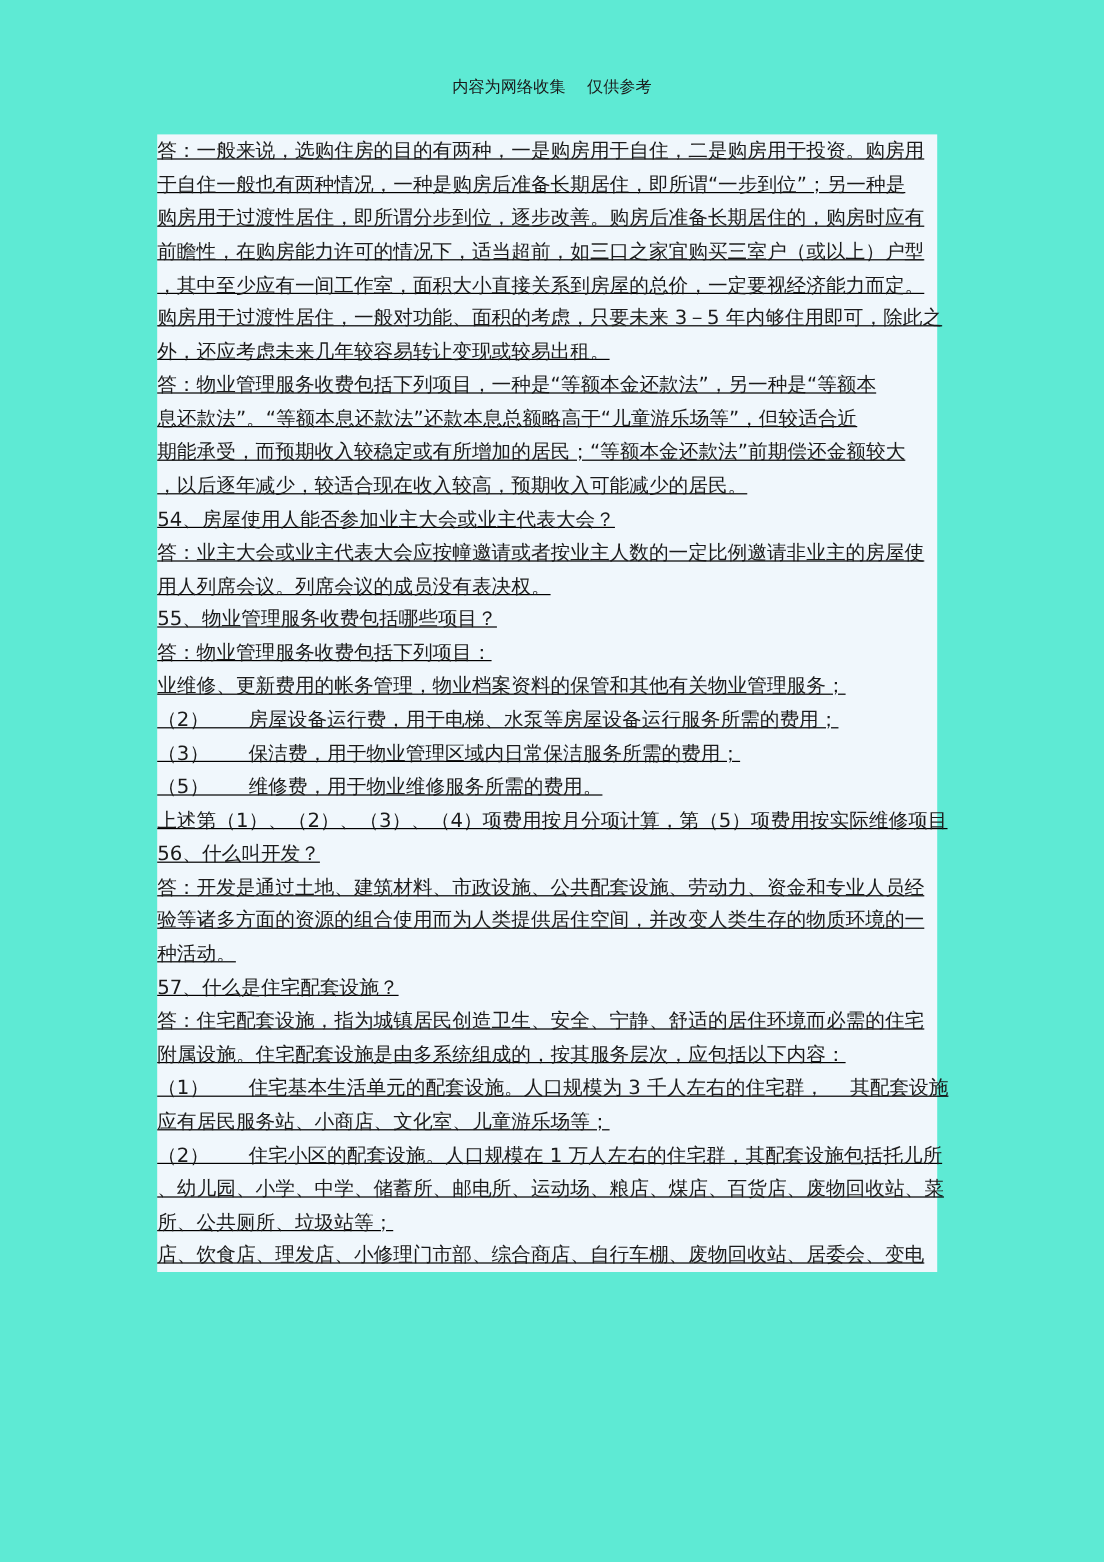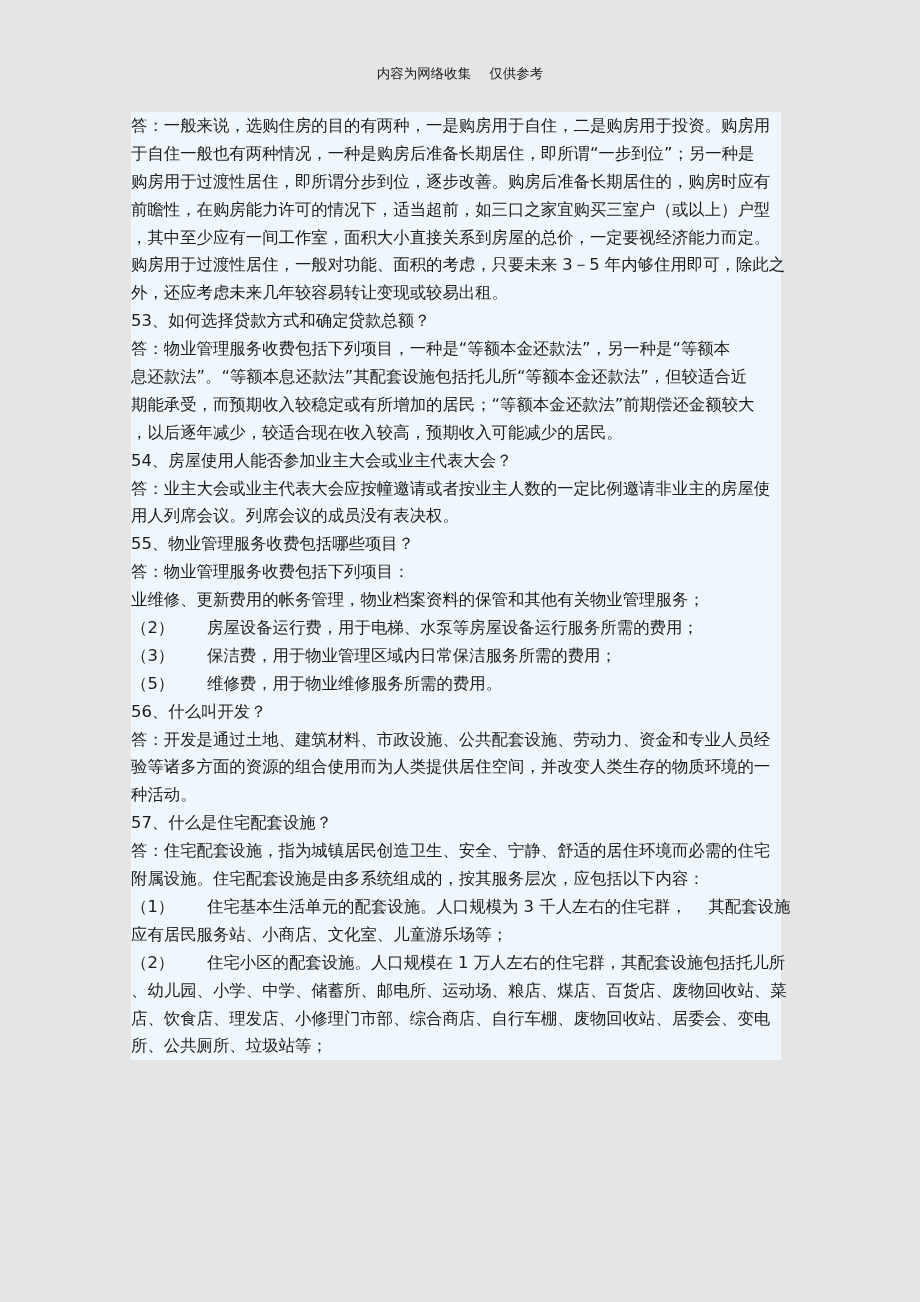--- a/index.html
+++ b/index.html
@@ -4,41 +4,42 @@
 <style>
   html, body {
     margin: 0;
     padding: 0;
     background: #ffffff;
   }
   .page {
     position: relative;
     width: 920px;
     height: 1302px;
-    background: #e5e5e5;
+    background: #5eead4;
     overflow: hidden;
     font-family: "DejaVu Sans", "Liberation Sans", sans-serif;
   }
   .header-note {
     position: absolute;
     top: 64px;
     left: 0;
     width: 920px;
     text-align: center;
     font-size: 13.5px;
     line-height: 18px;
     color: #1a1a1a;
     white-space: pre;
   }
   .content {
     position: absolute;
     left: 131px;
     top: 112px;
     width: 650px;
     background: #f0f7fc;
+    text-decoration: underline;
   }
   .line {
     height: 27.9px;
     line-height: 27.9px;
     font-size: 16.4px;
     color: #1b1b1b;
     white-space: pre;
   }
 </style>
 </head>
@@ -47,41 +48,41 @@
 <div class="page">
   <div class="header-note">内容为网络收集　 仅供参考</div>
   <div class="content">
     <div class="line">答：一般来说，选购住房的目的有两种，一是购房用于自住，二是购房用于投资。购房用</div>
     <div class="line">于自住一般也有两种情况，一种是购房后准备长期居住，即所谓“一步到位”；另一种是</div>
     <div class="line">购房用于过渡性居住，即所谓分步到位，逐步改善。购房后准备长期居住的，购房时应有</div>
     <div class="line">前瞻性，在购房能力许可的情况下，适当超前，如三口之家宜购买三室户（或以上）户型</div>
     <div class="line">，其中至少应有一间工作室，面积大小直接关系到房屋的总价，一定要视经济能力而定。</div>
     <div class="line">购房用于过渡性居住，一般对功能、面积的考虑，只要未来 3－5 年内够住用即可，除此之</div>
     <div class="line">外，还应考虑未来几年较容易转让变现或较易出租。</div>
-    <div class="line">53、如何选择贷款方式和确定贷款总额？</div>
     <div class="line">答：物业管理服务收费包括下列项目，一种是“等额本金还款法”，另一种是“等额本</div>
-    <div class="line">息还款法”。“等额本息还款法”其配套设施包括托儿所“等额本金还款法”，但较适合近</div>
+    <div class="line">息还款法”。“等额本息还款法”还款本息总额略高于“儿童游乐场等”，但较适合近</div>
     <div class="line">期能承受，而预期收入较稳定或有所增加的居民；“等额本金还款法”前期偿还金额较大</div>
     <div class="line">，以后逐年减少，较适合现在收入较高，预期收入可能减少的居民。</div>
     <div class="line">54、房屋使用人能否参加业主大会或业主代表大会？</div>
     <div class="line">答：业主大会或业主代表大会应按幢邀请或者按业主人数的一定比例邀请非业主的房屋使</div>
     <div class="line">用人列席会议。列席会议的成员没有表决权。</div>
     <div class="line">55、物业管理服务收费包括哪些项目？</div>
     <div class="line">答：物业管理服务收费包括下列项目：</div>
     <div class="line">业维修、更新费用的帐务管理，物业档案资料的保管和其他有关物业管理服务；</div>
     <div class="line">（2）　　房屋设备运行费，用于电梯、水泵等房屋设备运行服务所需的费用；</div>
     <div class="line">（3）　　保洁费，用于物业管理区域内日常保洁服务所需的费用；</div>
     <div class="line">（5）　　维修费，用于物业维修服务所需的费用。</div>
+    <div class="line">上述第（1）、（2）、（3）、（4）项费用按月分项计算，第（5）项费用按实际维修项目</div>
     <div class="line">56、什么叫开发？</div>
     <div class="line">答：开发是通过土地、建筑材料、市政设施、公共配套设施、劳动力、资金和专业人员经</div>
     <div class="line">验等诸多方面的资源的组合使用而为人类提供居住空间，并改变人类生存的物质环境的一</div>
     <div class="line">种活动。</div>
     <div class="line">57、什么是住宅配套设施？</div>
     <div class="line">答：住宅配套设施，指为城镇居民创造卫生、安全、宁静、舒适的居住环境而必需的住宅</div>
     <div class="line">附属设施。住宅配套设施是由多系统组成的，按其服务层次，应包括以下内容：</div>
     <div class="line">（1）　　住宅基本生活单元的配套设施。人口规模为 3 千人左右的住宅群，　 其配套设施</div>
     <div class="line">应有居民服务站、小商店、文化室、儿童游乐场等；</div>
     <div class="line">（2）　　住宅小区的配套设施。人口规模在 1 万人左右的住宅群，其配套设施包括托儿所</div>
     <div class="line">、幼儿园、小学、中学、储蓄所、邮电所、运动场、粮店、煤店、百货店、废物回收站、菜</div>
+    <div class="line">所、公共厕所、垃圾站等；</div>
     <div class="line">店、饮食店、理发店、小修理门市部、综合商店、自行车棚、废物回收站、居委会、变电</div>
-    <div class="line">所、公共厕所、垃圾站等；</div>
   </div>
 </div>
 
 </body></html>

